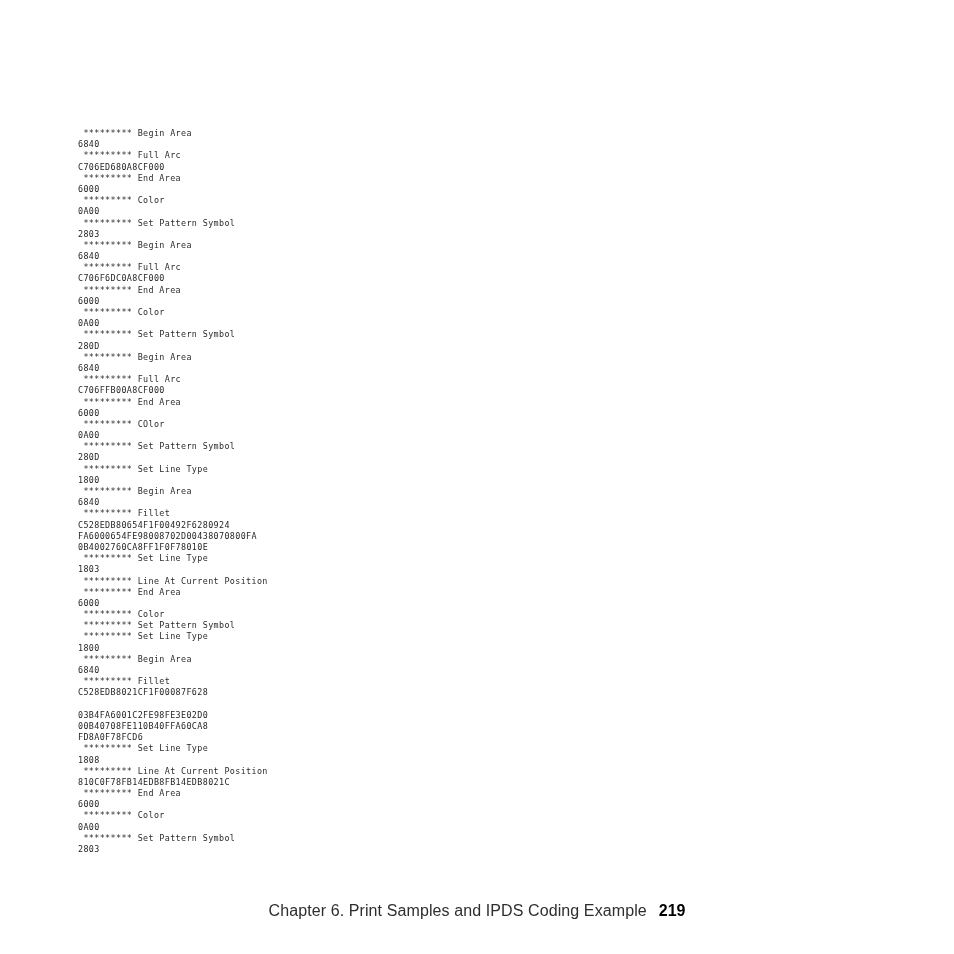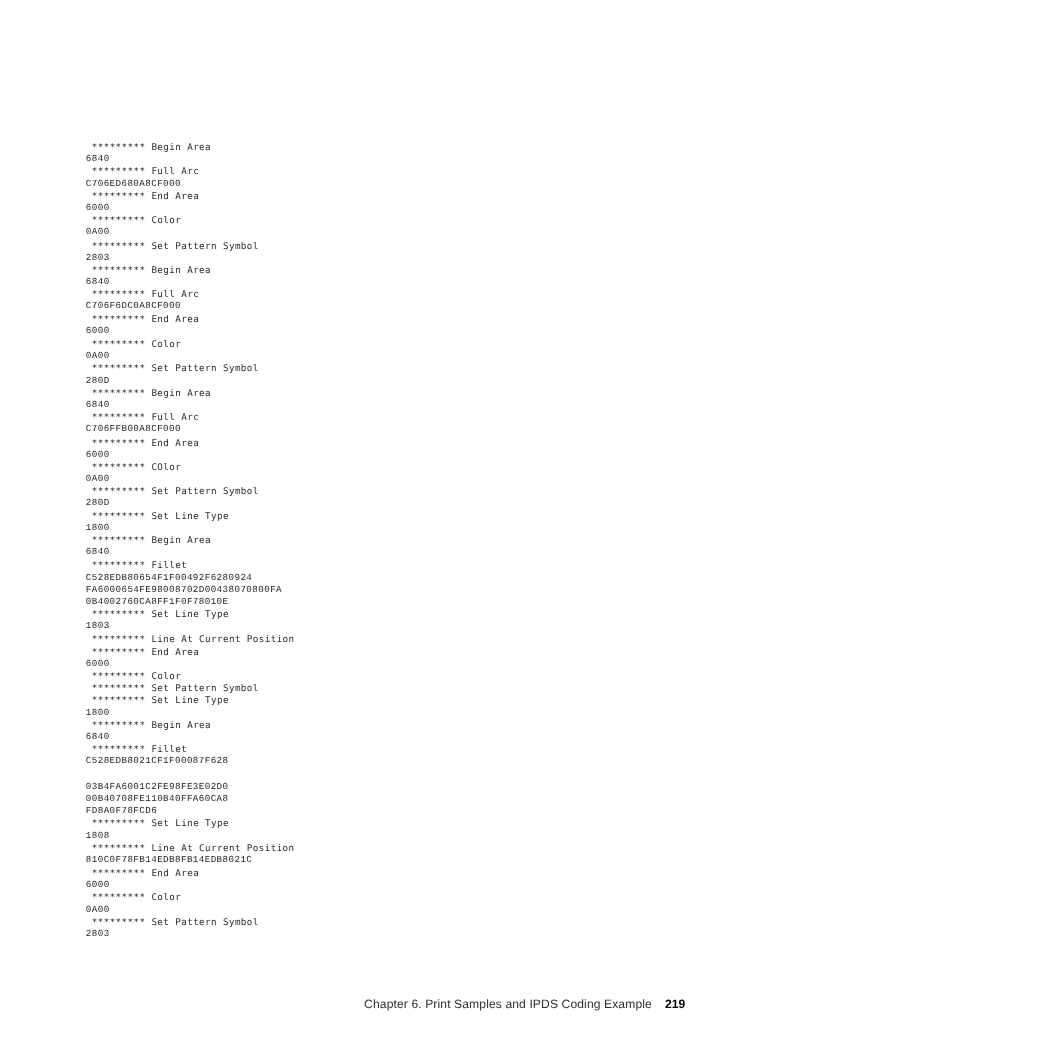--- a/index.html
+++ b/index.html
@@ -37,47 +37,46 @@
     letter-spacing: 0.38px;
     white-space: pre;
     color: #262626;
     height: 11.2px;
   }
   .line.cmd {
     color: #2b2b2b;
   }
   .line.hex {
     color: #1f1f1f;
-    font-family: Liberation Mono, monospace;
   }
   .line.blank {
     height: 11.2px;
   }
   
   #footer {
     position: absolute;
     left: 0;
     top: 901px;
     width: 954px;
     text-align: center;
   }
   #footer-inner {
     display: inline-block;
     white-space: nowrap;
   }
   #footer-chapter {
     font-family: "Liberation Sans", sans-serif;
-    font-size: 11px;
+    font-size: 16px;
     color: #2e2e2e;
     letter-spacing: 0.1px;
     vertical-align: baseline;
   }
   #footer-page {
     font-family: "Liberation Sans", sans-serif;
-    font-size: 11px;
+    font-size: 16px;
     font-weight: bold;
     color: #000000;
     margin-left: 12px;
     vertical-align: baseline;
   }
 </style>
 </head>
 <body>
 
 <div id="page">

